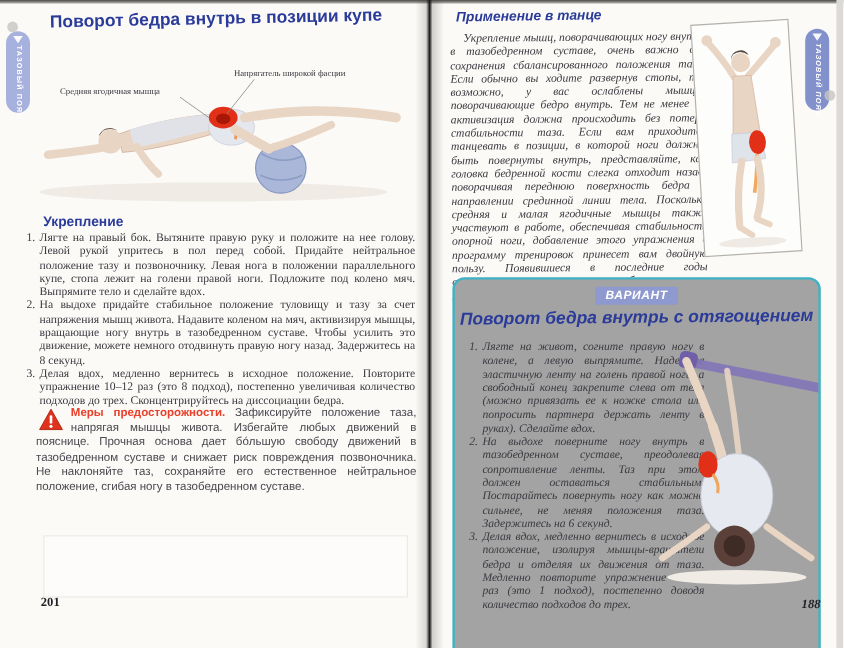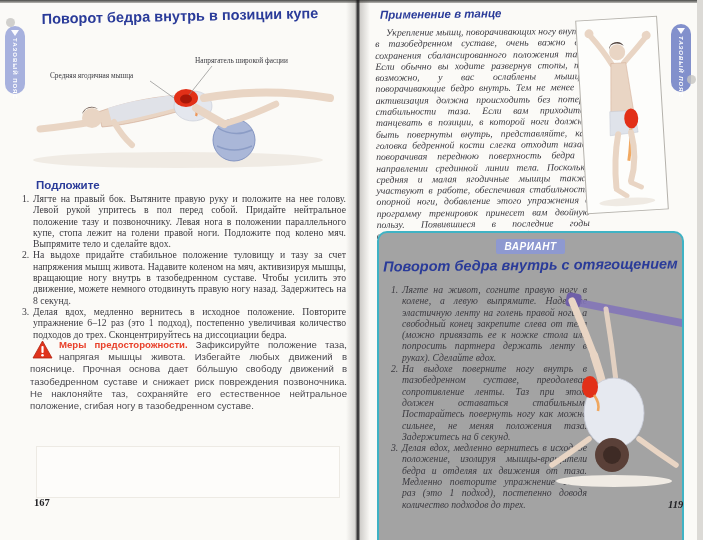--- a/index.html
+++ b/index.html
@@ -107,41 +107,41 @@
 
       <path d="M168,62 Q185,72 196,78" fill="none" stroke="#e9d5c4" stroke-width="8" stroke-linecap="round"></path>
       <path d="M196,78 Q222,70 248,58" fill="none" stroke="#e9d5c4" stroke-width="6.5" stroke-linecap="round"></path>
 
       <text x="22" y="32" class="fig-label">Средняя ягодичная мышца</text>
       <text x="167" y="17" class="fig-label">Напрягатель широкой фасции</text>
       <path d="M122,35 L146,52" stroke="#8a8a8a" stroke-width=".7" fill="none"></path>
       <path d="M184,20 L161,49" stroke="#8a8a8a" stroke-width=".7" fill="none"></path>
     </svg>
 
-    <div class="heading" style="left:36px;top:177px;">Подложите</div>
+    <div class="heading" style="left:36px;top:177px;">Укрепление</div>
 
     <ol class="steps body-serif" style="position:absolute;left:22px;top:191px;width:324px;">
       <li>Лягте на правый бок. Вытяните правую руку и положите на нее голову. Левой рукой упритесь в пол перед собой. Придайте нейтральное положение тазу и позвоночнику. Левая нога в положении параллельного купе, стопа лежит на голени правой ноги. Подложите под колено мяч. Выпрямите тело и сделайте вдох.</li>
       <li>На выдохе придайте стабильное положение туловищу и тазу за счет напряжения мышц живота. Надавите коленом на мяч, активизируя мышцы, вращающие ногу внутрь в тазобедренном суставе. Чтобы усилить это движение, можете немного отодвинуть правую ногу назад. Задержитесь на 8 секунд.</li>
-      <li>Делая вдох, медленно вернитесь в исходное положение. Повторите упражнение 6–12 раз (это 1 подход), постепенно увеличивая количество подходов до трех. Сконцентрируйтесь на диссоциации бедра.</li>
+      <li>Делая вдох, медленно вернитесь в исходное положение. Повторите упражнение 10–12 раз (это 8 подход), постепенно увеличивая количество подходов до трех. Сконцентрируйтесь на диссоциации бедра.</li>
     </ol>
 
     <div class="warning">
       <svg class="warn-icon" width="21" height="19" viewBox="0 0 21 19">
         <path d="M10.5,1 L20,18 L1,18 Z" fill="#e0331c" stroke="#b02412" stroke-width=".8"></path>
         <rect x="9.4" y="6" width="2.2" height="7" rx="1" fill="#ffffff"></rect>
         <circle cx="10.5" cy="15.3" r="1.3" fill="#ffffff"></circle>
       </svg>
       <span class="warn-label">Меры предосторожности.</span>
       <span>Зафиксируйте положение таза, напрягая мышцы живота. Избегайте любых движений в пояснице. Прочная основа дает бо́льшую свободу движений в тазобедренном суставе и снижает риск повреждения позвоночника. Не наклоняйте таз, сохраняйте его естественное нейтральное положение, сгибая ногу в тазобедренном суставе.</span>
     </div>
 
 
     <div class="ghost-box"></div>
-    <div class="pagenum" style="left:34px;top:495px;">167</div>
+    <div class="pagenum" style="left:34px;top:495px;">201</div>
   </div>
 
   <div class="page page-right">
 
     <div class="heading" style="left:16px;top:6px;transform:rotate(-0.8deg);">Применение в танце</div>
 
     <div class="dance-text body-serif">Укрепление мышц, поворачивающих ногу внутрь в тазобедренном суставе, очень важно для сохранения сбалансированного положения таза. Если обычно вы ходите развернув стопы, то, возможно, у вас ослаблены мышцы, поворачивающие бедро внутрь. Тем не менее их активизация должна происходить без потери стабильности таза. Если вам приходится танцевать в позиции, в которой ноги должны быть повернуты внутрь, представляйте, как головка бедренной кости слегка отходит назад, поворачивая переднюю поверхность бедра в направлении срединной линии тела. Поскольку средняя и малая ягодичные мышцы также участвуют в работе, обеспечивая стабильность опорной ноги, добавление этого упражнения в программу тренировок принесет вам двойную пользу. Появившиеся в последние годы современные стили танца, особенно хип-хоп, требуют укрепления мышц-вращателей бедра.</div>
 
     <div class="dance-fig">
       <svg width="78" height="190" viewBox="0 0 78 190">
@@ -200,20 +200,20 @@
         <path d="M50,114 q6,8 4,16" stroke="#f0a050" stroke-width="2.6" fill="none" opacity=".9"></path>
 
         <path d="M45,158 Q26,172 8,184" fill="none" stroke="#e9d5c4" stroke-width="5.5" stroke-linecap="round"></path>
         <path d="M95,158 Q114,172 132,184" fill="none" stroke="#e9d5c4" stroke-width="5.5" stroke-linecap="round"></path>
 
         <circle cx="68" cy="174" r="17" fill="#5a4038"></circle>
         <circle cx="68" cy="174" r="9" fill="#3e2b25"></circle>
       </svg>
     </div>
 
-    <div class="pagenum" style="left:304px;top:497px;">119</div>
+    <div class="pagenum" style="left:304px;top:497px;">188</div>
   </div>
 
   <div class="gutter"></div>
   <div class="right-edge"></div>
   <div class="hole" style="left:6px;top:18px;"></div>
   <div class="hole" style="left:687px;top:75px;"></div>
 </div>
 
 </body></html>

